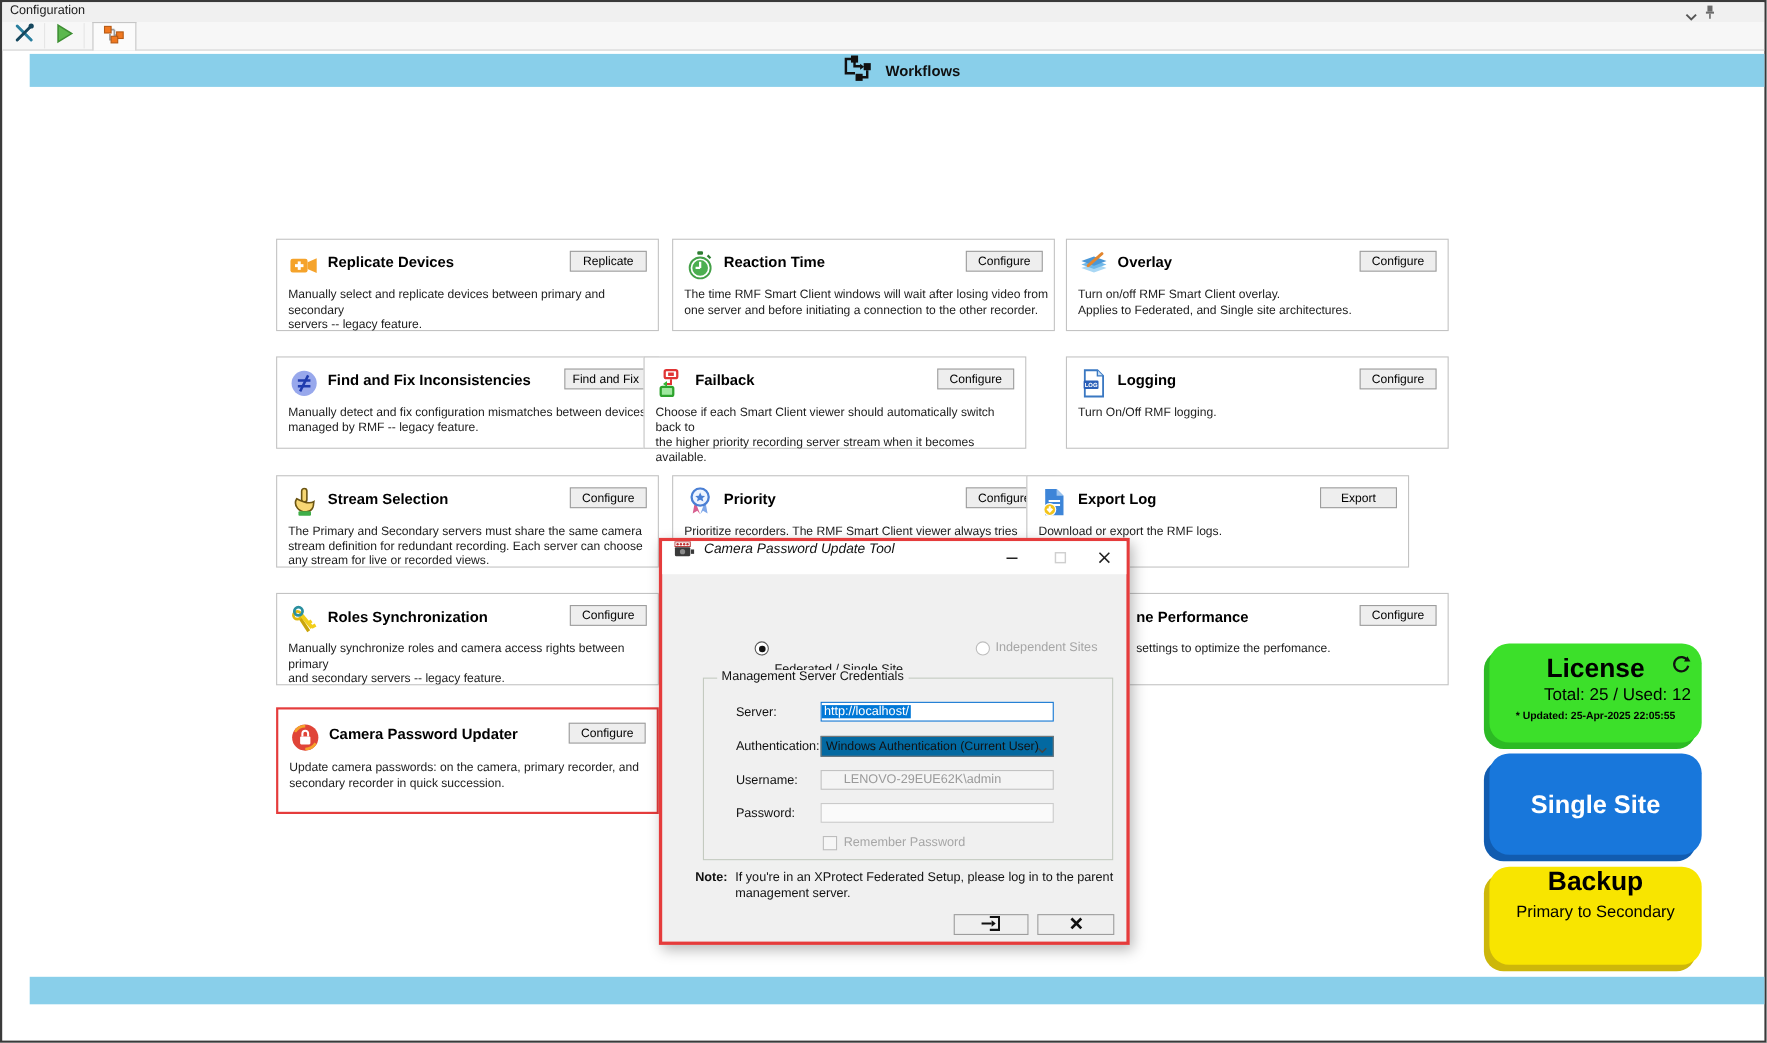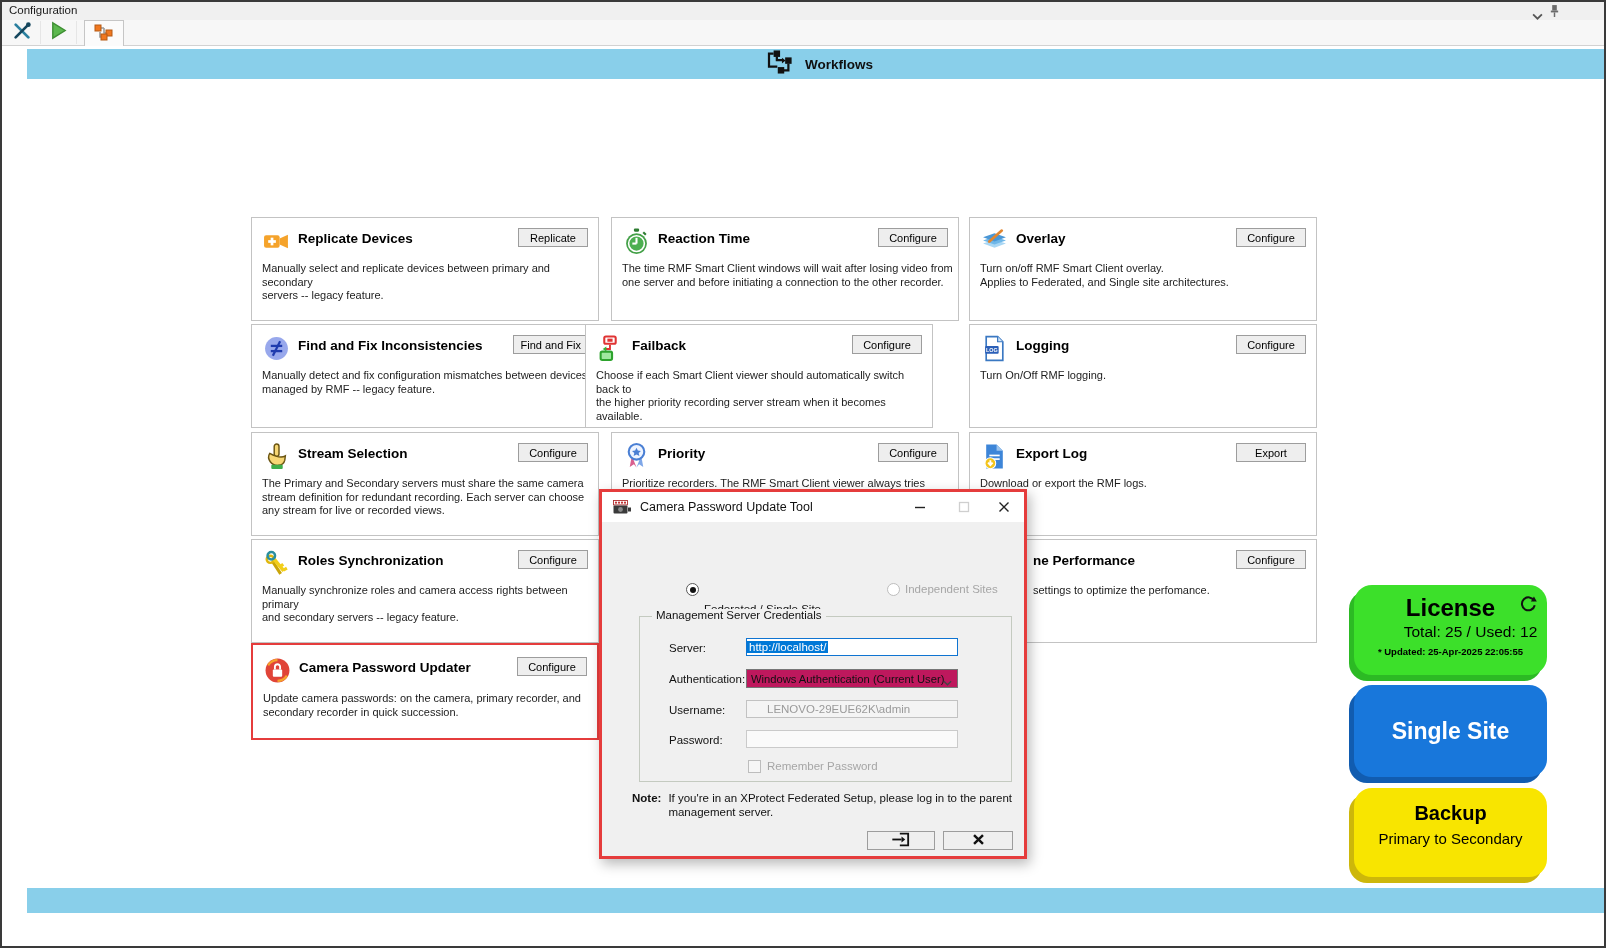--- a/index.html
+++ b/index.html
@@ -12,68 +12,68 @@
   .toolbar{position:absolute;left:0;top:18px;width:100%;height:26px;background:#f7f7f7;border-bottom:1px solid #d2d2d2;box-sizing:border-box;}
   .tool{position:absolute;top:1px;width:36px;height:23px;display:flex;align-items:center;justify-content:center;border-right:1px solid #e6e6e6;}
   .tooltab{position:absolute;top:0;left:82px;width:40px;height:26px;display:flex;align-items:center;justify-content:center;
            background:#fbfbfb;border:1px solid #c6c6c6;border-bottom:none;box-sizing:border-box;}
   
   .bar{position:absolute;left:25px;width:1586px;background:#89cfea;}
   .bar-top{top:47px;height:30px;display:flex;align-items:center;justify-content:center;gap:10px;}
   .bar-top .bar-title{font-size:13.5px;font-weight:bold;color:#101010;}
   .bar-bottom{top:886px;height:25px;}
   
-  .card{position:absolute;width:348px;height:104px;background:#fff;border:1px solid #c3c3c3;box-sizing:border-box;}
+  .card{position:absolute;width:348px;height:84px;background:#fff;border:1px solid #c3c3c3;box-sizing:border-box;}
   .card .cicon{position:absolute;left:11px;top:10px;width:27px;height:27px;}
   .card .ctitle{position:absolute;left:46px;top:13px;font-size:13.5px;font-weight:bold;color:#000;white-space:nowrap;}
   .card .cbtn{position:absolute;right:10px;top:10px;min-width:70px;height:19px;background:#eeeeee;border:1px solid #9d9d9d;
               box-sizing:border-box;font-size:11px;color:#000;display:flex;align-items:center;justify-content:center;padding:0 6px;}
   .card .cdesc{position:absolute;left:10px;top:44px;width:334px;font-size:11px;line-height:13.5px;color:#1c1c1c;white-space:pre-line;}
   .card-red{height:97px;border:2px solid #e53c3c;}
   .card-red .ctitle{top:15px;}
   .card-red .cbtn{top:12px;}
   .card-red .cdesc{top:47px;}
   
   .dialog{position:absolute;left:597px;top:487px;width:428px;height:370px;background:#f0f0f0;
           border:3px solid #e53c3c;box-sizing:border-box;box-shadow:3px 5px 12px rgba(0,0,0,.28);}
-  .dlg-titlebar{position:absolute;left:0;top:0;width:100%;height:30px;background:#fff;display:flex;align-items:center;}
+  .dlg-titlebar{position:absolute;left:0;top:0;width:100%;height:30px;background:#fff;display:flex;font-style:italic;}
   .dlg-title{font-size:12.5px;color:#111;margin-left:8px;}
   .dlg-ctl{position:absolute;top:7px;width:16px;height:16px;display:flex;align-items:center;justify-content:center;}
   .dlg-green{position:absolute;left:0;top:30px;width:100%;height:46px;background:#7cbb17;}
   .dlg-green .gtitle{position:absolute;left:30px;top:13px;font-size:15.5px;font-weight:bold;color:#0d1500;}
   .fld-label{position:absolute;left:67px;font-size:11.5px;color:#111;white-space:nowrap;}
   .radio{position:absolute;width:13px;height:13px;border-radius:50%;background:#fff;border:1px solid #585858;box-sizing:border-box;}
   .radio .dot{position:absolute;left:2.5px;top:2.5px;width:6px;height:6px;border-radius:50%;background:#111;}
   .radio.disabled{border-color:#bdbdbd;}
   .rlabel{position:absolute;font-size:11.5px;color:#111;white-space:nowrap;}
   .rlabel.disabled{color:#a6a6a6;}
   .groupbox{position:absolute;left:37px;top:124px;width:373px;height:166px;border:1px solid #c4cac0;box-sizing:border-box;}
   .gb-label{position:absolute;left:12px;top:-8px;background:#f0f0f0;padding:0 4px;font-size:11.5px;color:#111;white-space:nowrap;}
   .tinput{position:absolute;left:144px;width:212px;height:18px;box-sizing:border-box;font-size:11.5px;display:flex;align-items:center;}
   .in-server{border:1px solid #0f74d1;background:#fff;}
   .in-server .sel{background:#0078d7;color:#fff;padding:0 2px;white-space:nowrap;}
-  .in-combo{border:1px solid #767676;background:#be185d;height:19px;color:#111;padding-left:4px;white-space:nowrap;}
+  .in-combo{border:1px solid #767676;background:#0369a1;height:19px;color:#111;padding-left:4px;white-space:nowrap;}
   .in-dis{border:1px solid #c2c2c2;background:#f4f4f4;color:#9a9a9a;padding-left:4px;white-space:nowrap;}
   .in-pass{background:#fafafa;border:1px solid #cacaca;}
   .checkbox{position:absolute;width:13px;height:13px;border:1px solid #bdbdbd;background:#f6f6f6;box-sizing:border-box;}
   .note{position:absolute;left:30px;top:300px;font-size:11.5px;color:#111;display:flex;}
   .note .nlab{font-weight:bold;}
   .note .ntext{margin-left:7px;white-space:pre-line;line-height:13.5px;}
   .dbtn{position:absolute;top:339px;height:19px;background:#efefef;border:1px solid #9d9d9d;box-sizing:border-box;
         display:flex;align-items:center;justify-content:center;}
   
   .sidebtn{position:absolute;left:1352px;width:193px;border-radius:18px;text-align:center;box-sizing:border-box;}
   .sb-license{top:583px;height:90px;background:#3ce02a;box-shadow:-5px 6px 0 #2cba24;}
   .sb-license .t1{font-size:24px;font-weight:bold;color:#000;margin-top:9px;}
   .sb-license .t2{font-size:15.5px;color:#000;margin-top:1px;padding-left:40px;}
   .sb-license .t3{font-size:9.5px;font-weight:bold;color:#000;margin-top:5px;}
   .sb-single{top:683px;height:92px;background:#1877db;box-shadow:-5px 6px 0 #115cb0;display:flex;align-items:center;justify-content:center;}
   .sb-single .t1{font-size:23px;font-weight:bold;color:#fff;}
   .sb-backup{top:786px;height:89px;background:#f8e500;box-shadow:-5px 6px 0 #cdb70a;}
-  .sb-backup .t1{font-size:20px;font-weight:bold;color:#000;margin-top:14px;}
+  .sb-backup .t1{font-size:24px;font-weight:bold;color:#000;}
   .sb-backup .t2{font-size:15px;color:#000;margin-top:5px;}
   .refresh-ic{position:absolute;right:10px;top:9px;}
 </style>
 </head>
 <body>
 
 <div class="app">
 
   <div class="titlebar">
     <span class="wtitle">Configuration</span>
@@ -250,21 +250,21 @@
           <circle cx="13" cy="8.5" r="7.5" fill="#eef4ff" stroke="#4a7fd4" stroke-width="2"></circle>
           <polygon points="13,4.5 14.3,7.3 17.3,7.6 15.1,9.6 15.8,12.5 13,11 10.2,12.5 10.9,9.6 8.7,7.6 11.7,7.3" fill="#4a7fd4"></polygon>
         </svg>
     </span>
     <span class="ctitle">Priority</span>
     <button class="cbtn">Configure</button>
     <div class="cdesc">Prioritize recorders. The RMF Smart Client viewer always tries
 connecting to the highest priority server first.</div>
   </div>
 
-  <div class="card" style="left:967px;top:430px;">
+  <div class="card" style="left:931px;top:430px;">
     <span class="cicon">
       <svg width="27" height="27" viewBox="0 0 26 26">
           <path d="M5 1.5 h10 l6 6 V24.5 H5 Z" fill="#3d85d8"></path>
           <path d="M15 1.5 v6 h6 Z" fill="#9cc4ee"></path>
           <line x1="8" y1="12" x2="18" y2="12" stroke="#fff" stroke-width="1.6"></line>
           <line x1="8" y1="15.5" x2="18" y2="15.5" stroke="#fff" stroke-width="1.6"></line>
           <circle cx="9" cy="19.5" r="5.2" fill="#f3c41c" stroke="#fff" stroke-width="1"></circle>
           <path d="M9 16.5 v4 M6.8 18.8 l2.2 2.4 l2.2 -2.4" fill="none" stroke="#fff" stroke-width="1.8"></path>
         </svg>
     </span>

